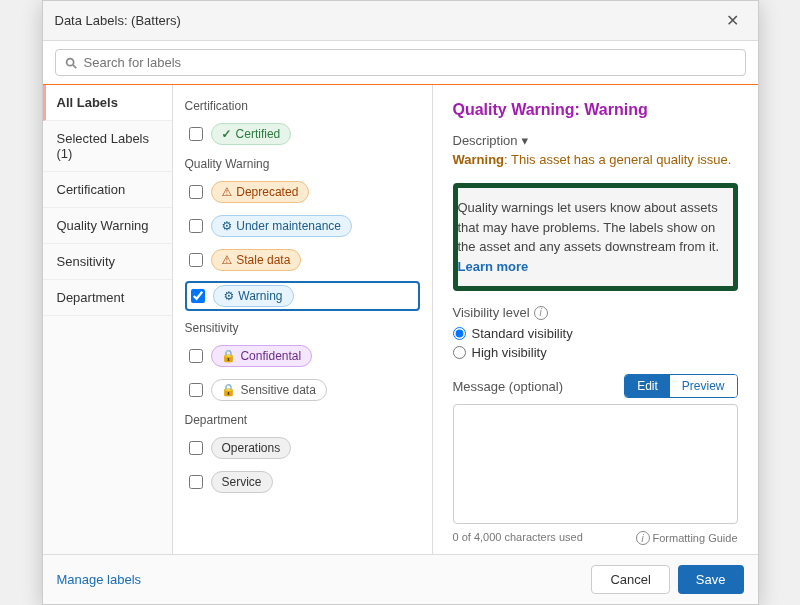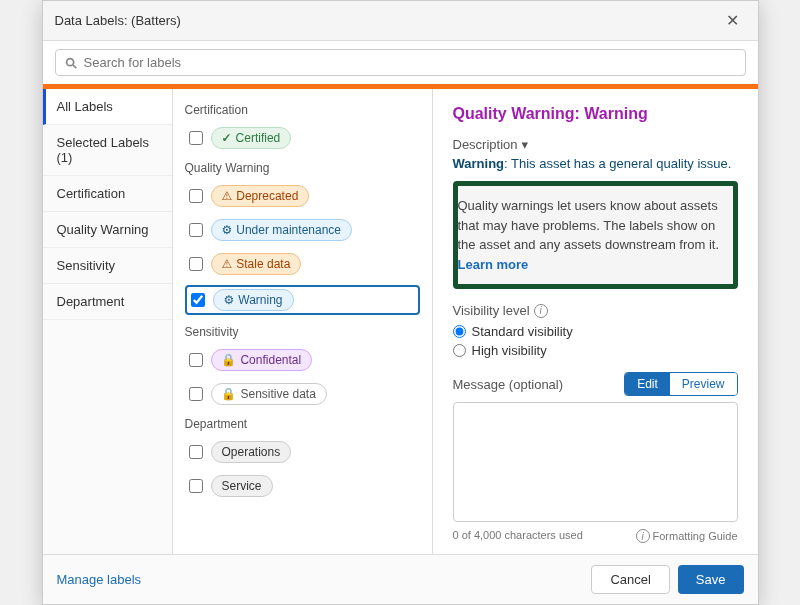--- a/index.html
+++ b/index.html
@@ -31,21 +31,21 @@
       background: none;
       border: none;
       font-size: 16px;
       cursor: pointer;
       color: #555;
       padding: 2px 6px;
     }
     
     .search-bar {
       padding: 8px 12px;
-      border-bottom: 5px solid #f97316;
+      border-bottom: 1px solid #f97316;
       flex-shrink: 0;
     }
     
     .search-input-wrap {
       display: flex;
       align-items: center;
       border: 1px solid #ccc;
       border-radius: 4px;
       padding: 5px 8px;
       background: #fff;
@@ -82,21 +82,21 @@
       background: #fafafa;
     }
     
     .sidebar-item {
       padding: 10px 14px;
       font-size: 13px;
       cursor: pointer;
       color: #333;
       border-bottom: 1px solid #eee;
     }
-    .sidebar-item.active { background: #fff; font-weight: 400; border-left: 3px solid #1d4ed8; padding-left: 11px; }
+    .sidebar-item.active { background: #fff; font-weight: 700; border-left: 3px solid #fca5a5; padding-left: 11px; }
     
     
     .label-panel {
       width: 260px;
       border-right: 1px solid #ddd;
       overflow-y: auto;
       padding: 10px 12px;
       flex-shrink: 0;
     }
     
@@ -169,22 +169,22 @@
       align-items: center;
       gap: 4px;
       font-size: 13px;
       color: #555;
       margin-bottom: 4px;
       cursor: pointer;
     }
     
     .description-text {
       font-size: 13px;
-      margin-bottom: 10px;
-      color: #0c4a6e;
+      margin-bottom: 16px;
+      color: #a16207;
     }
     
     .description-text strong { font-weight: 600; }
     
     .info-box {
       background: #f5f5f5;
       border: 5px solid #14532d;
       border-radius: 4px;
       padding: 10px 0;
       font-size: 13px;

